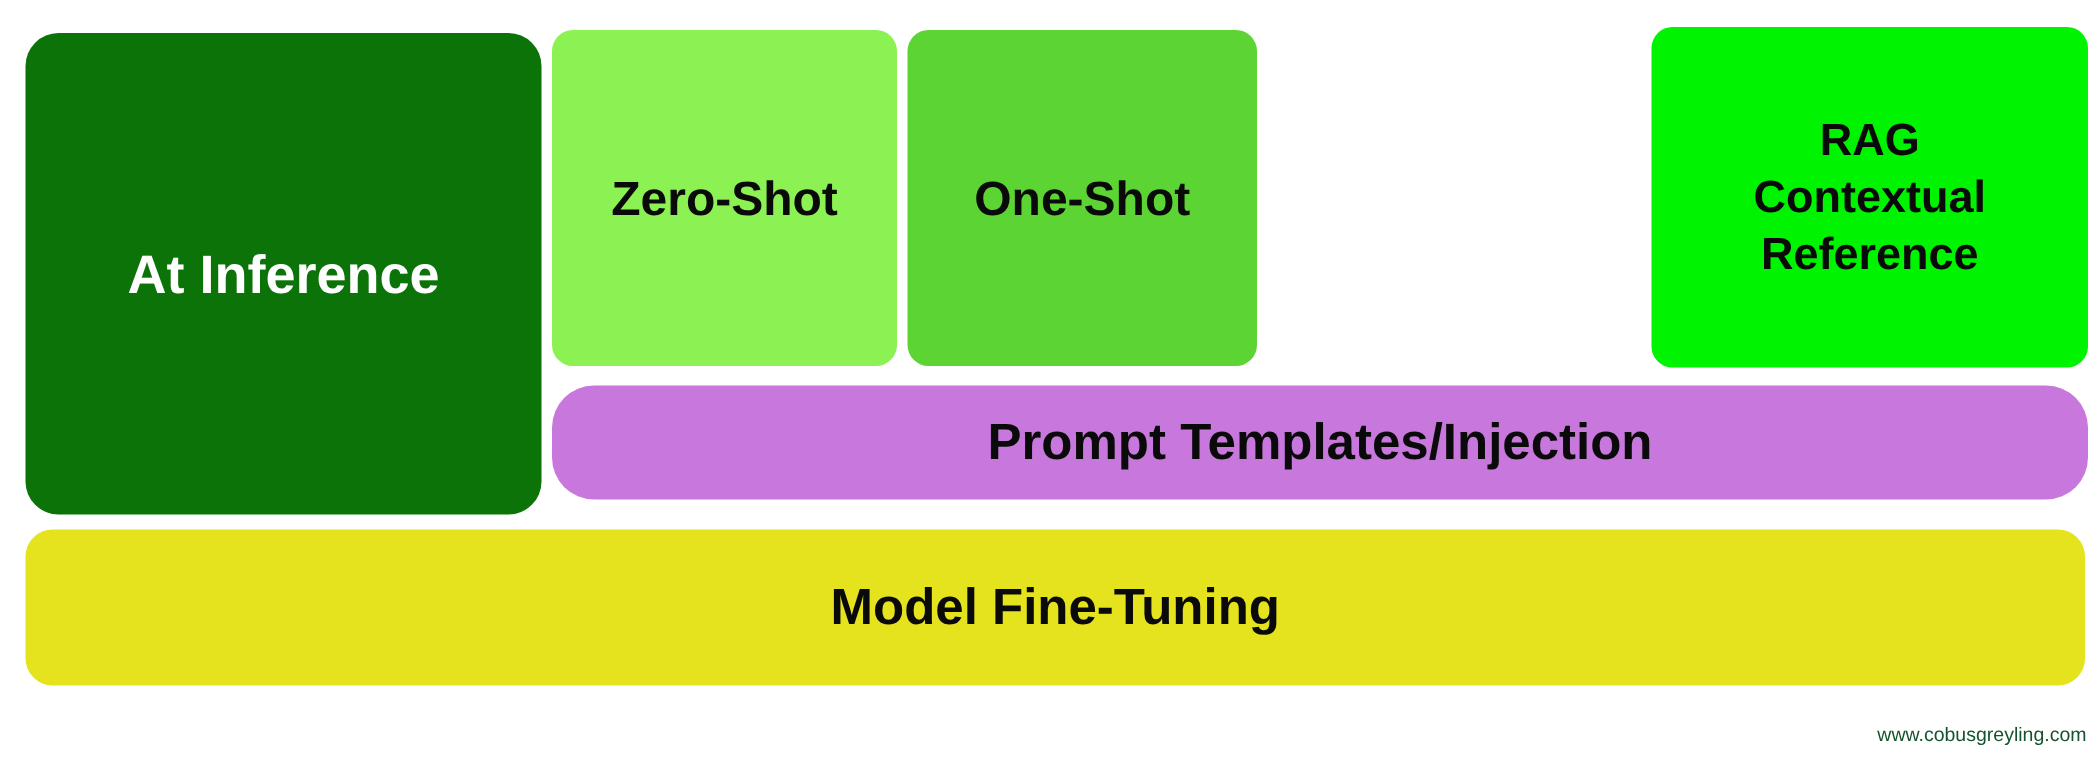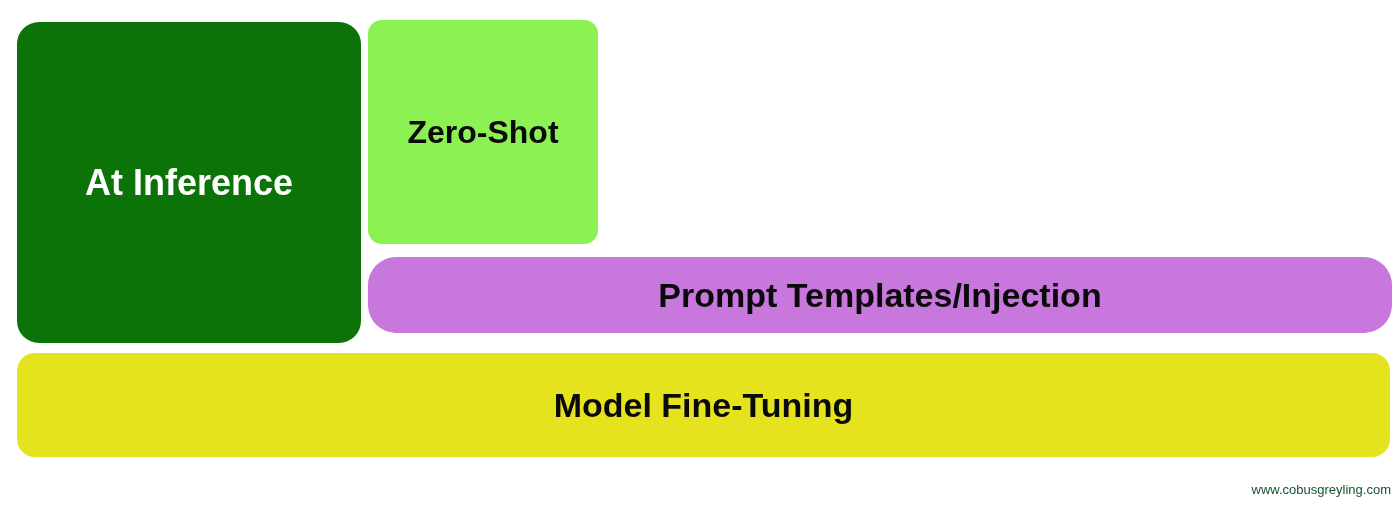--- a/index.html
+++ b/index.html
@@ -81,22 +81,32 @@
 <div class="canvas">
 
   <div class="block block-at-inference" style="background: rgb(11, 115, 7);">
     <span>At Inference</span>
   </div>
 
   <div class="block block-zero-shot" style="background: rgb(140, 241, 83);">
     <span>Zero-Shot</span>
   </div>
 
+  <div class="block block-one-shot" style="background: rgb(92, 212, 52);">
+    <span>One-Shot</span>
+  </div>
 
 
+  <div class="block block-rag" style="background: rgb(0, 243, 0);">
+    <span class="rag-lines">
+      <span>RAG</span>
+      <span>Contextual</span>
+      <span>Reference</span>
+    </span>
+  </div>
 
   <div class="block block-prompt-templates" style="background: rgb(200, 119, 221);">
     <span>Prompt Templates/Injection</span>
   </div>
 
   <div class="block block-model-fine-tuning" style="background: rgb(229, 227, 29);">
     <span>Model Fine-Tuning</span>
   </div>
 
   <div class="watermark">www.cobusgreyling.com</div>

